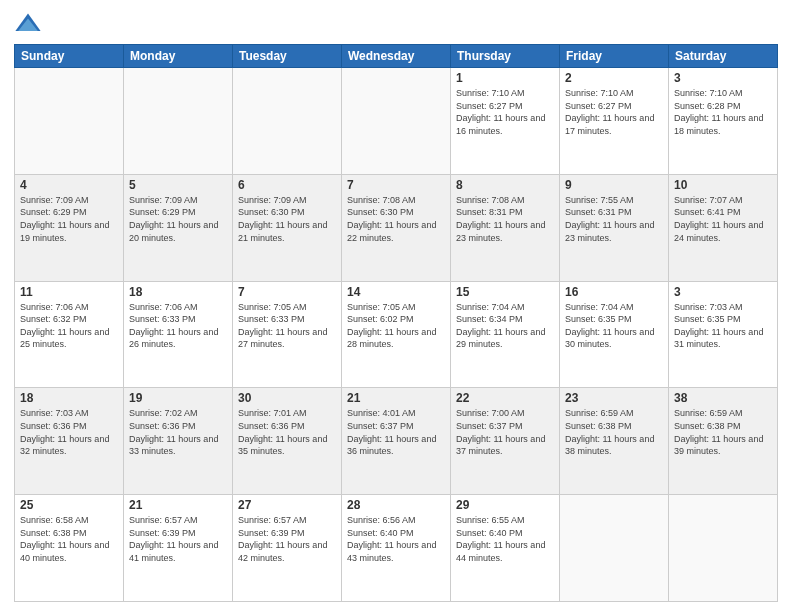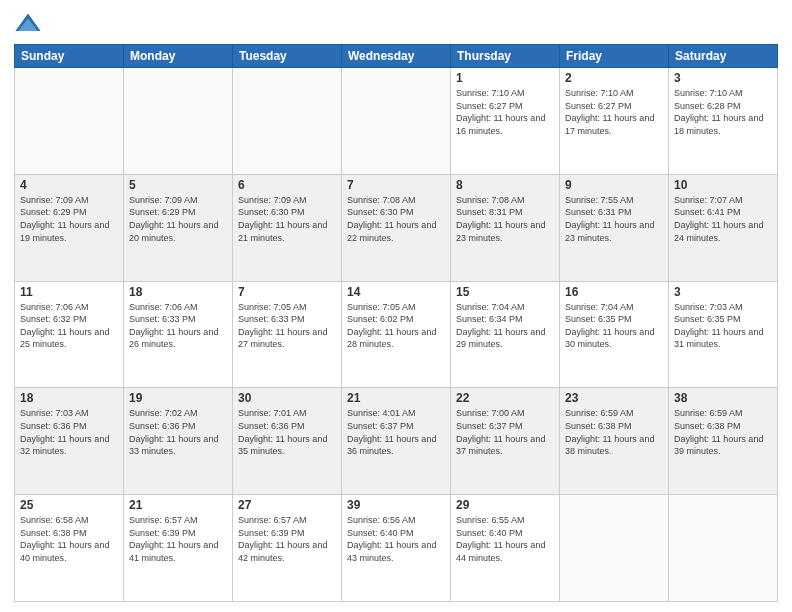--- a/index.html
+++ b/index.html
@@ -305,21 +305,21 @@
 Sunset: 6:39 PM
 Daylight: 11 hours and 41 minutes.</div>
           </td>
           <td>
             <span class="day-num">27</span>
             <div class="day-info">Sunrise: 6:57 AM
 Sunset: 6:39 PM
 Daylight: 11 hours and 42 minutes.</div>
           </td>
           <td>
-            <span class="day-num">39</span>
+            <span class="day-num">28</span>
             <div class="day-info">Sunrise: 6:56 AM
 Sunset: 6:40 PM
 Daylight: 11 hours and 43 minutes.</div>
           </td>
           <td>
             <span class="day-num">29</span>
             <div class="day-info">Sunrise: 6:55 AM
 Sunset: 6:40 PM
 Daylight: 11 hours and 44 minutes.</div>
           </td>

